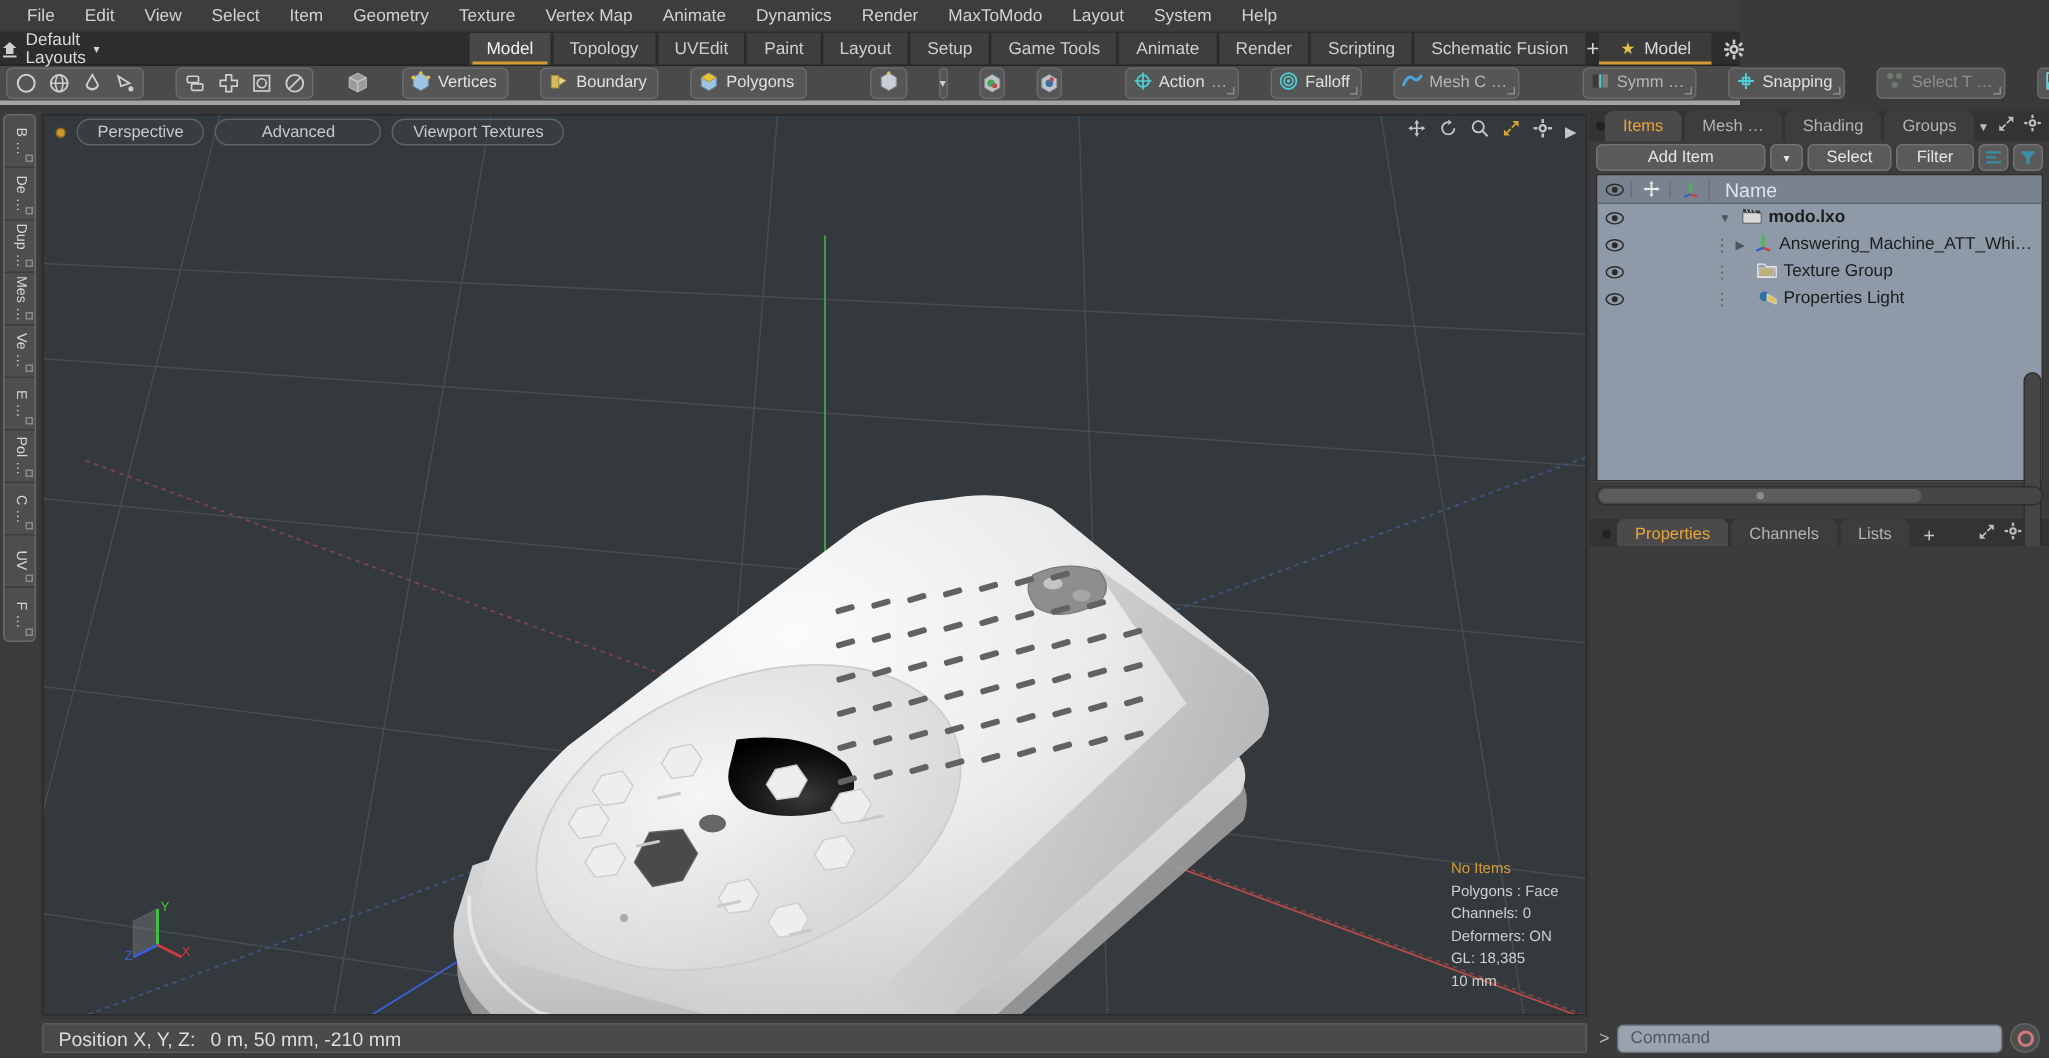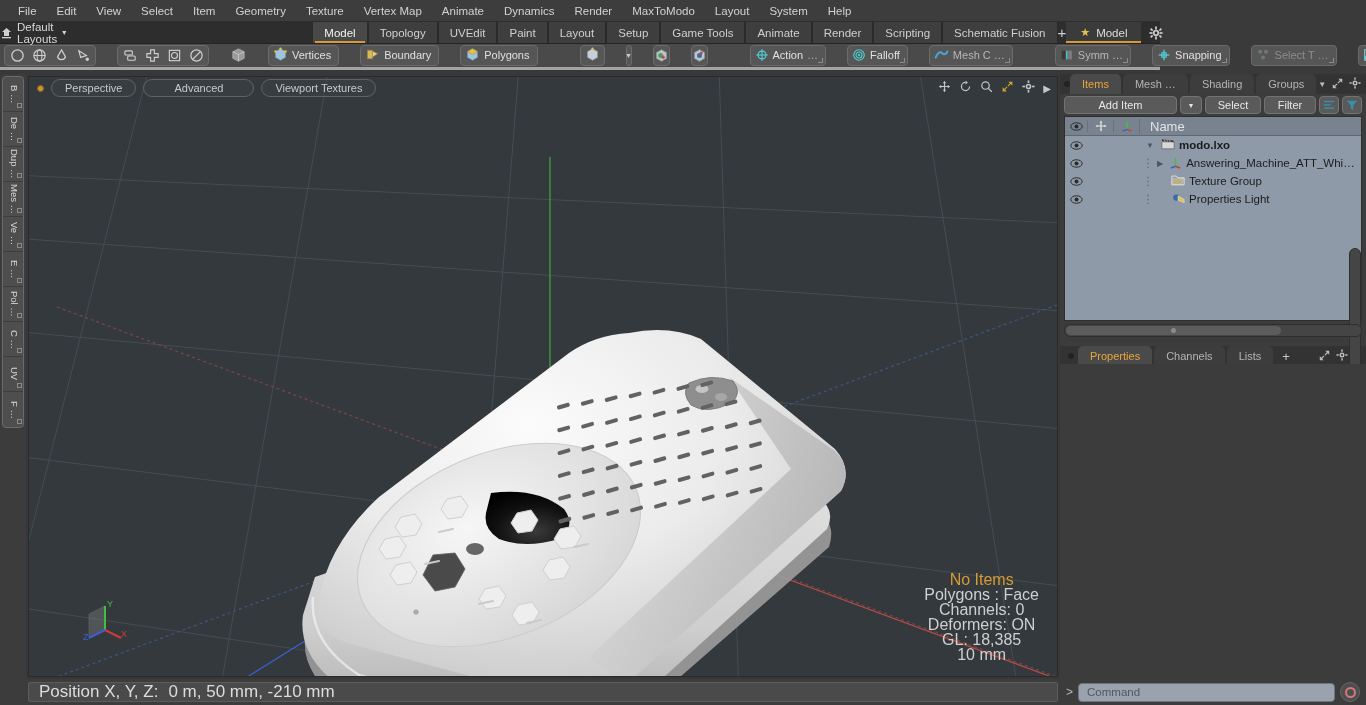--- a/index.html
+++ b/index.html
@@ -150,21 +150,21 @@
     font-size: 11px; color: #c9c9c9;
     padding: 2px 13px; border: 1px solid #5d6366; border-radius: 9px;
     background: rgba(60,66,70,0.55); white-space: nowrap;
   }
   #vp-icons {
     position: absolute; top: 0; right: 6px; height: 22px;
     display: flex; align-items: center; gap: 8px; z-index: 5;
   }
   #vp-stats {
     position: absolute; right: 18px; bottom: 14px;
-    text-align: center; font-size: 16px; line-height: 15px;
+    text-align: left; font-size: 10px; line-height: 15px;
     color: #cfcfcf; z-index: 5;
   }
   #vp-stats .hl { color: #d79b35; }
   #vp-axis { position: absolute; left: 48px; bottom: 22px; z-index: 5; }
 
   
   #rightpanel {
     position: absolute; left: 1060px; top: 0; width: 306px; height: 605px;
     background: #3c3c3c;
   }
@@ -230,21 +230,21 @@
 
   
   #statusbar {
     position: absolute; left: 0; bottom: 0; width: 1366px; height: 26px;
     background: #3c3c3c; display: flex; align-items: center;
   }
   #status-left {
     margin-left: 28px; height: 20px; flex: 0 0 1030px;
     background: #4a4a4a; border: 1px solid #5c5c5c; border-radius: 2px;
     display: flex; align-items: center; padding-left: 10px;
-    font-size: 17px; color: #dcdcdc; gap: 10px;
+    font-size: 13px; color: #dcdcdc; gap: 10px;
   }
   #status-right {
     flex: 1; display: flex; align-items: center; gap: 5px; padding: 0 6px 0 8px;
   }
   #cmd-prompt { font-size: 12px; color: #b9b9b9; }
   #cmd-input {
     flex: 1; height: 19px; background: #9aa3ad; border: 1px solid #6e7780; border-radius: 4px;
     display: flex; align-items: center; padding-left: 8px;
     font-size: 11.5px; color: #4f5760;
   }

